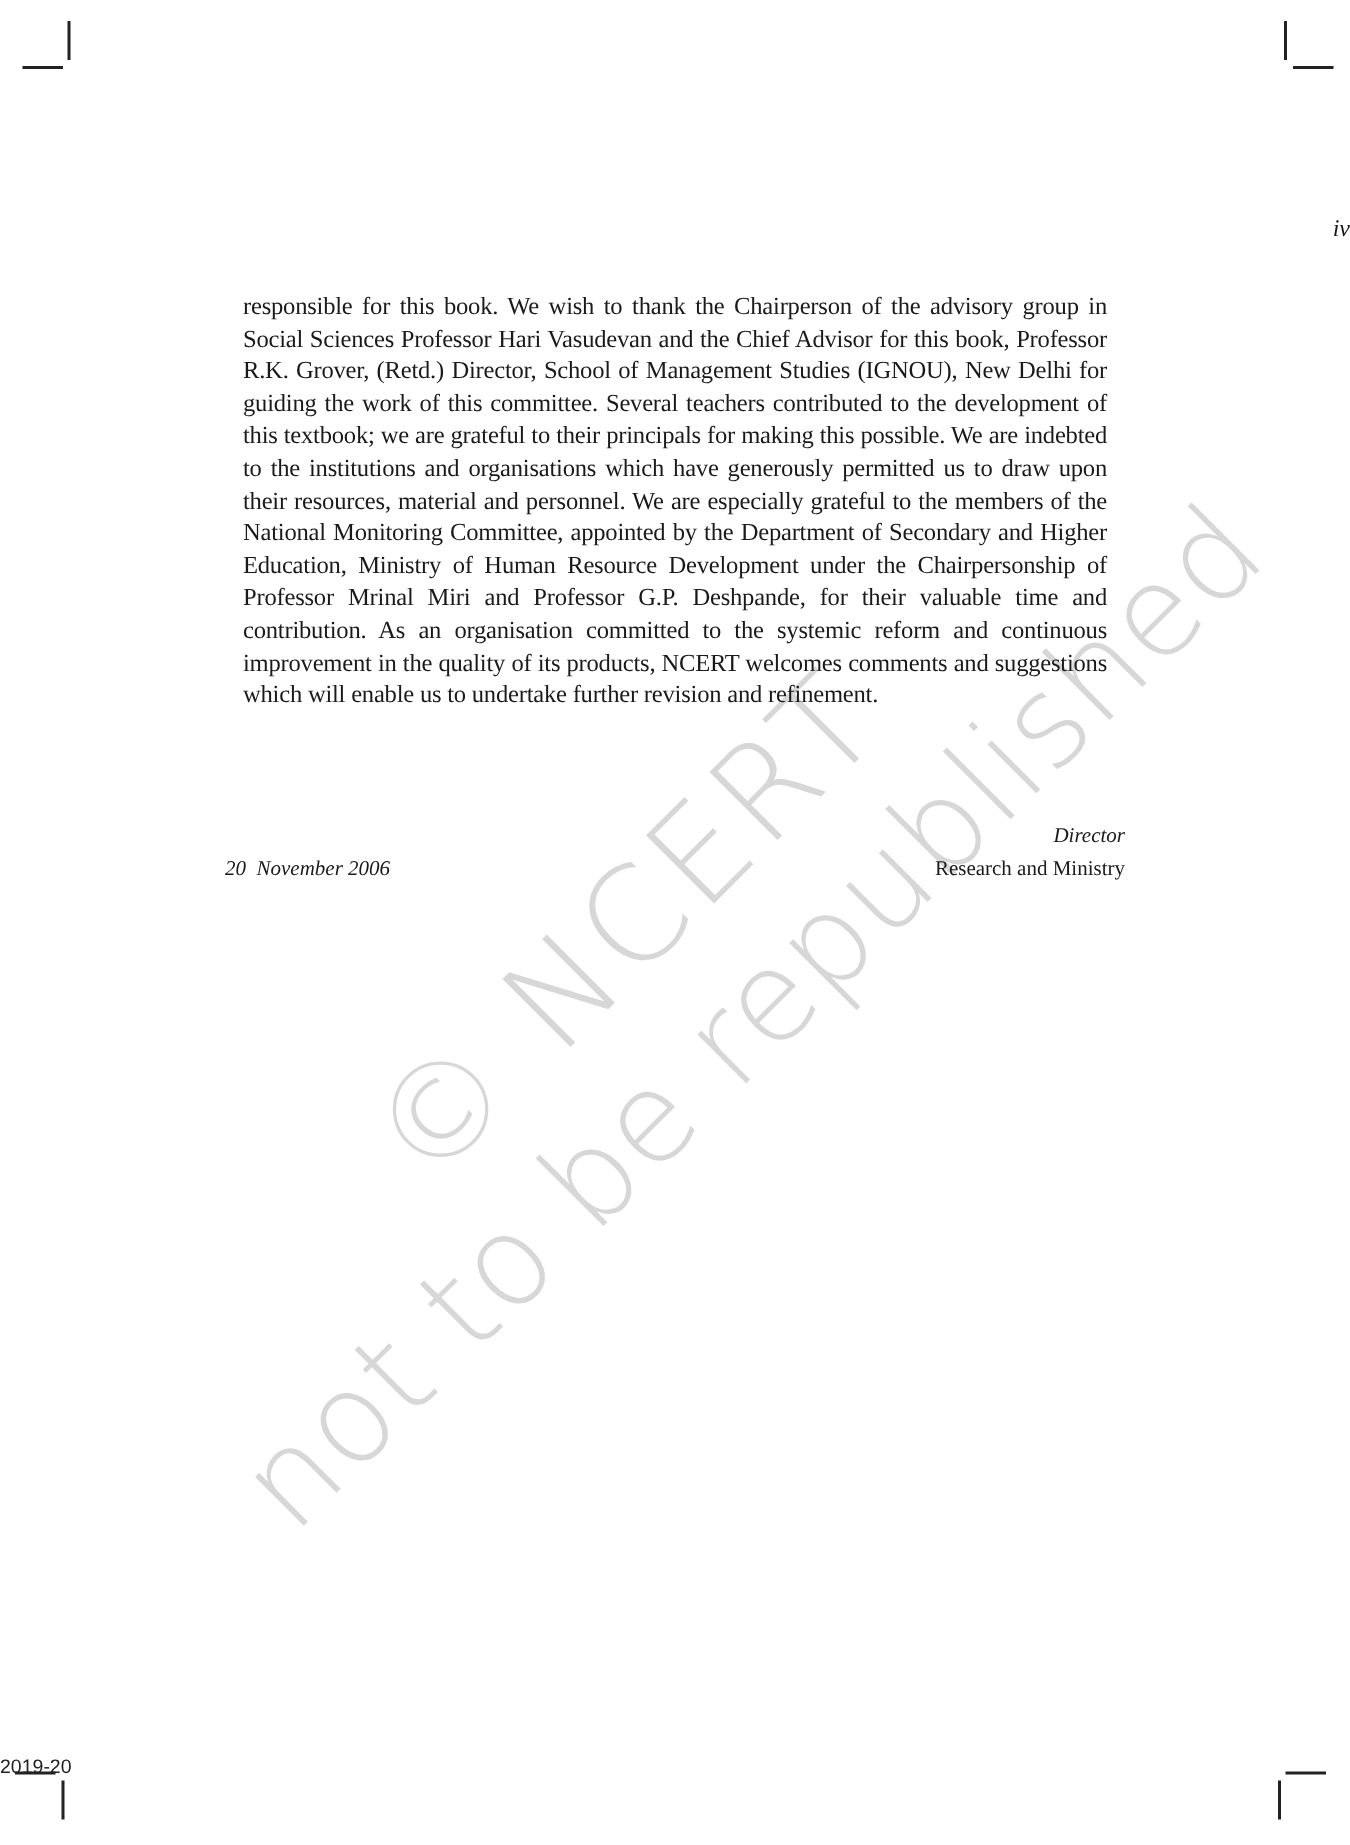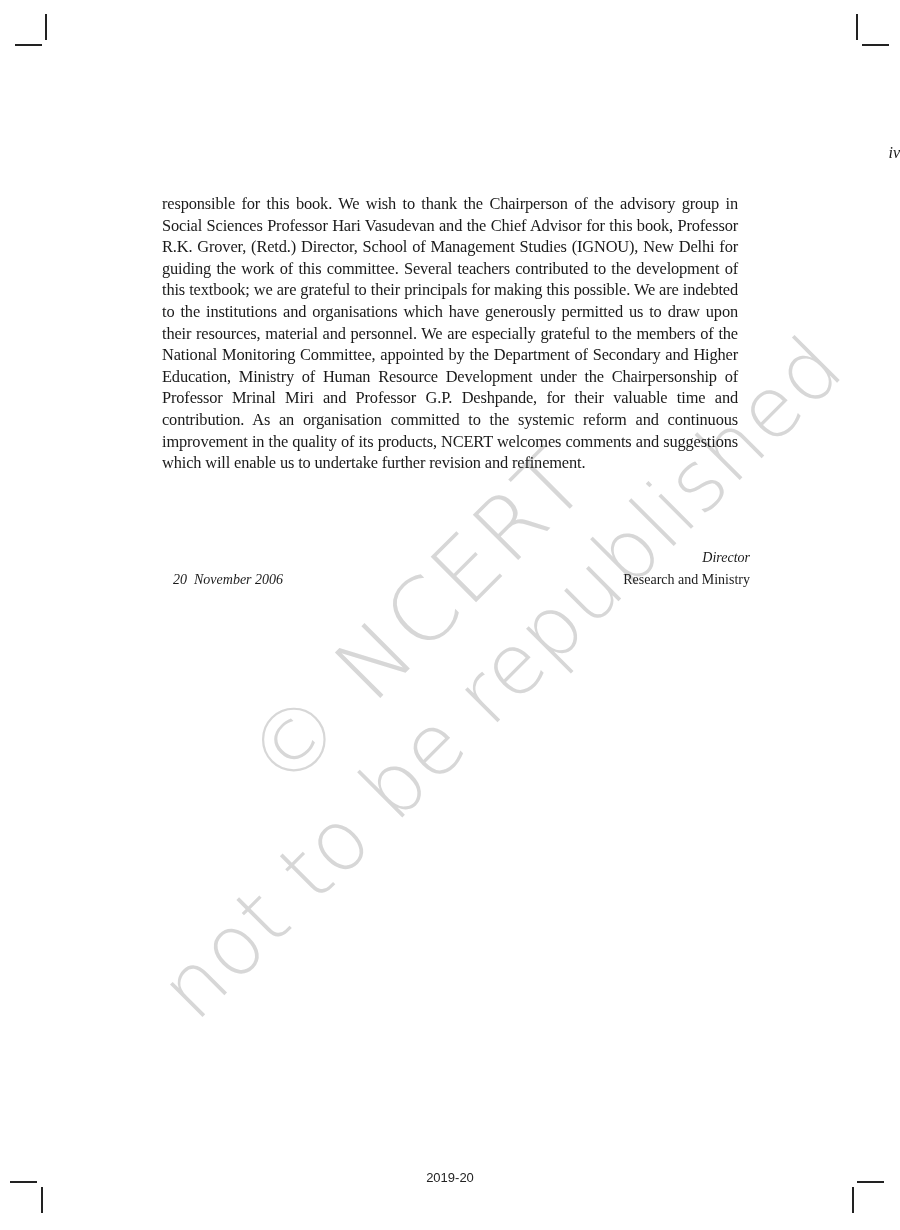--- a/index.html
+++ b/index.html
@@ -86,21 +86,20 @@
       font-size: 84px;
       transform: rotate(-45deg);
       letter-spacing: 1px;
     }
 
     .footer-year {
       position: absolute;
       left: 0;
       width: 900px;
       top: 1170px;
-      text-align: center;
       font-family: "Liberation Sans", "DejaVu Sans", sans-serif;
       font-size: 13px;
       color: #222;
     }
   </style>
 </head>
 <body>
 
 <div class="crop v" style="left:45px; top:14px;"></div>
 <div class="crop h" style="left:15px; top:44px;"></div>
@@ -121,18 +120,18 @@
 <div class="body-text">
   <p>responsible for this book. We wish to thank the Chairperson of the advisory group in Social Sciences Professor Hari Vasudevan and the Chief Advisor for this book, Professor R.K. Grover, (Retd.) Director, School of Management Studies (IGNOU), New Delhi for guiding the work of this committee. Several teachers contributed to the development of this textbook; we are grateful to their principals for making this possible. We are indebted to the institutions and organisations which have generously permitted us to draw upon their resources, material and personnel. We are especially grateful to the members of the National Monitoring Committee, appointed by the Department of Secondary and Higher Education, Ministry of Human Resource Development under the Chairpersonship of Professor Mrinal Miri and Professor G.P. Deshpande, for their valuable time and contribution. As an organisation committed to the systemic reform and continuous improvement in the quality of its products, NCERT welcomes comments and suggestions which will enable us to undertake further revision and refinement.</p>
 </div>
 
 <div class="sign-block">
   <div class="sign-row">
     <span></span>
     <span class="italic">Director</span>
   </div>
   <div class="sign-row">
-    <span class="italic" style="white-space:pre;margin-left:23px;">20  November 2006</span>
+    <span class="italic" style="white-space:pre;">20  November 2006</span>
     <span>Research and Ministry</span>
   </div>
 </div>
 
 <div class="footer-year">2019-20</div>
 
 </body></html>

